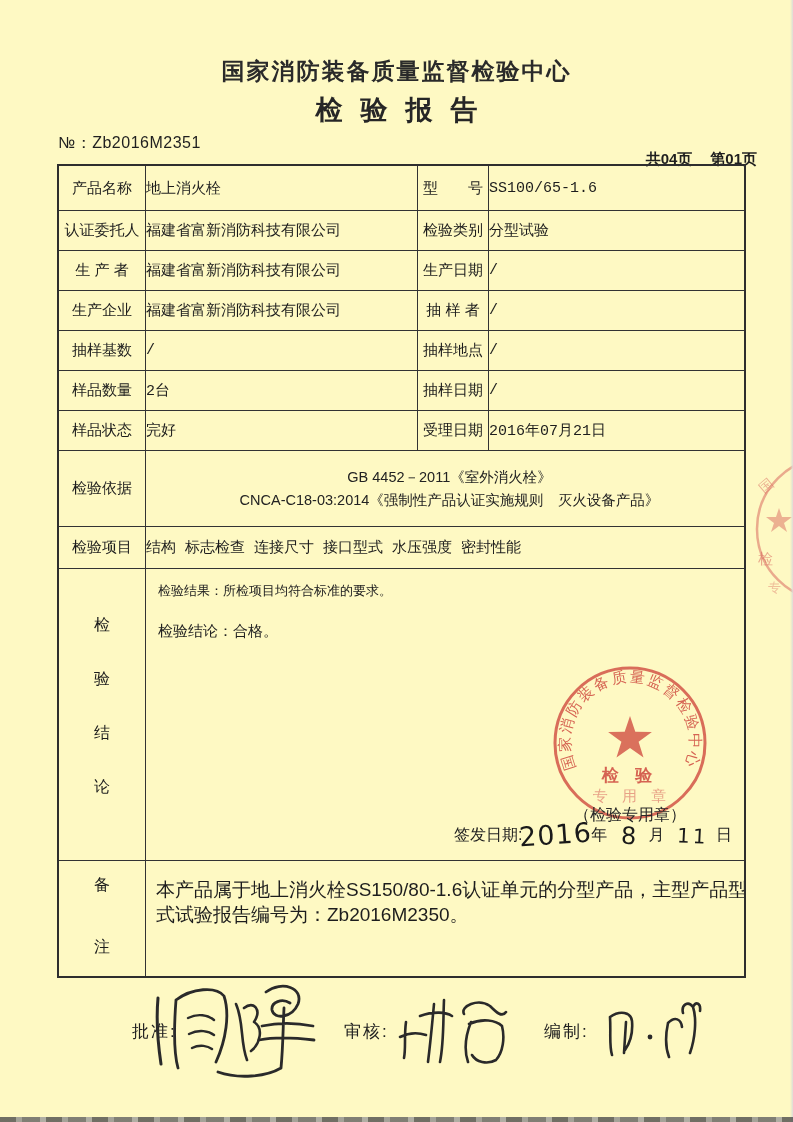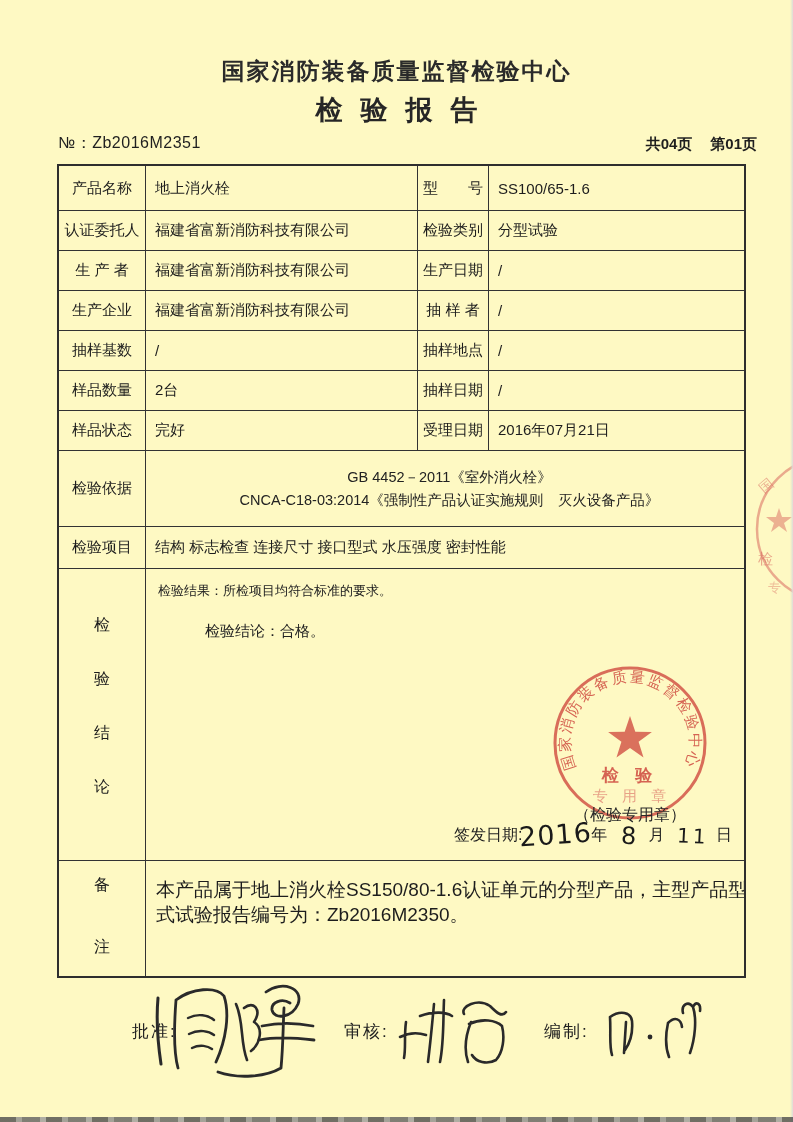--- a/index.html
+++ b/index.html
@@ -9,40 +9,40 @@
     background:#fef9c3; overflow:hidden;
     font-family:"Liberation Sans","DejaVu Sans",sans-serif;
     color:#222;
   }
   
   .org-title{ position:absolute; top:56px; left:0; width:100%; text-align:center;
     font-size:23px; font-weight:bold; letter-spacing:2px; color:#2a2a2a; }
   .doc-title{ position:absolute; top:92px; left:0; width:100%; text-align:center;
     font-size:27px; font-weight:bold; letter-spacing:18px; text-indent:18px; color:#262626; }
   .report-no{ position:absolute; top:133px; left:58px; font-size:16px; letter-spacing:.5px; color:#1f1f1f; }
-  .page-info{ position:absolute; top:135px; right:36px; font-size:15px; font-weight:600; color:#1f1f1f; display:flex; gap:18px; }
+  .page-info{ position:absolute; top:150px; right:36px; font-size:15px; font-weight:600; color:#1f1f1f; display:flex; gap:18px; }
   
   .tbl{ position:absolute; left:57px; top:164px; width:689px; border:2px solid #2e2e2e; background:transparent; }
   .row{ display:flex; border-top:1.5px solid #333; align-items:stretch; }
   .row:first-child{ border-top:none; }
   .cell{ display:flex; align-items:center; border-left:1.5px solid #333; overflow:hidden; }
   .cell:first-child{ border-left:none; }
   .lab{ justify-content:center; text-align:center; font-size:15px; color:#1d1d1d; }
-  .val{ padding-left:9px; font-size:15px; color:#1d1d1d; }
+  .val{ font-size:15px; color:#1d1d1d;font-family:Liberation Mono, monospace; }
   .c1{ width:86px; } .c2{ width:272px; } .c3{ width:71px; } .c4{ flex:1; }
   .h44{ height:44px; } .h40{ height:40px; } .h76{ height:76px; } .h42{ height:42px; }
   .h292{ height:292px; } .h116{ height:116px; }
   .wide{ flex:1; }
   .basis-lines{ padding:5px 0 4px 9px; font-size:14.5px; line-height:23px; display:flex; flex-direction:column; justify-content:center; }
   .vert-lab{ flex-direction:column; justify-content:space-between; font-size:16px; }
   .vert-conc{ padding:46px 0 62px; }
   .vert-note{ padding:14px 0 18px; }
   .conc-cell{ position:relative; display:block; }
   .conc-line1{ position:absolute; left:12px; top:13px; font-size:13px; }
-  .conc-line2{ position:absolute; left:12px; top:53px; font-size:15px;margin-left:47px; }
+  .conc-line2{ position:absolute; left:12px; top:53px; font-size:15px; }
   .seal-caption{ position:absolute; left:394px; top:236px; width:180px; text-align:center; font-size:16px; color:#2a2a2a; }
   .issue-line{ position:absolute; right:12px; top:250px; display:flex; align-items:flex-end; }
   .issue-line .lbl{ font-size:16px; color:#1f1f1f; padding-bottom:4px; }
   .unit{ font-size:16px; color:#1f1f1f; padding-bottom:4px; }
   .hw{ font-family:"DejaVu Sans",sans-serif; color:#1a1a1a; display:inline-block; }
   .hw-y{ font-size:27px; transform:rotate(-4deg); letter-spacing:1px; margin-left:-4px; }
   .hw-m{ font-size:24px; margin:0 6px 0 14px; transform:rotate(2deg); }
   .hw-d{ font-size:20px; letter-spacing:3px; margin:0 8px 0 12px; transform:rotate(3deg); padding-bottom:2px; }
   .unit.u-m{ margin-left:6px; }
   .note-cell{ display:block; padding:16px 18px 0 10px; }

